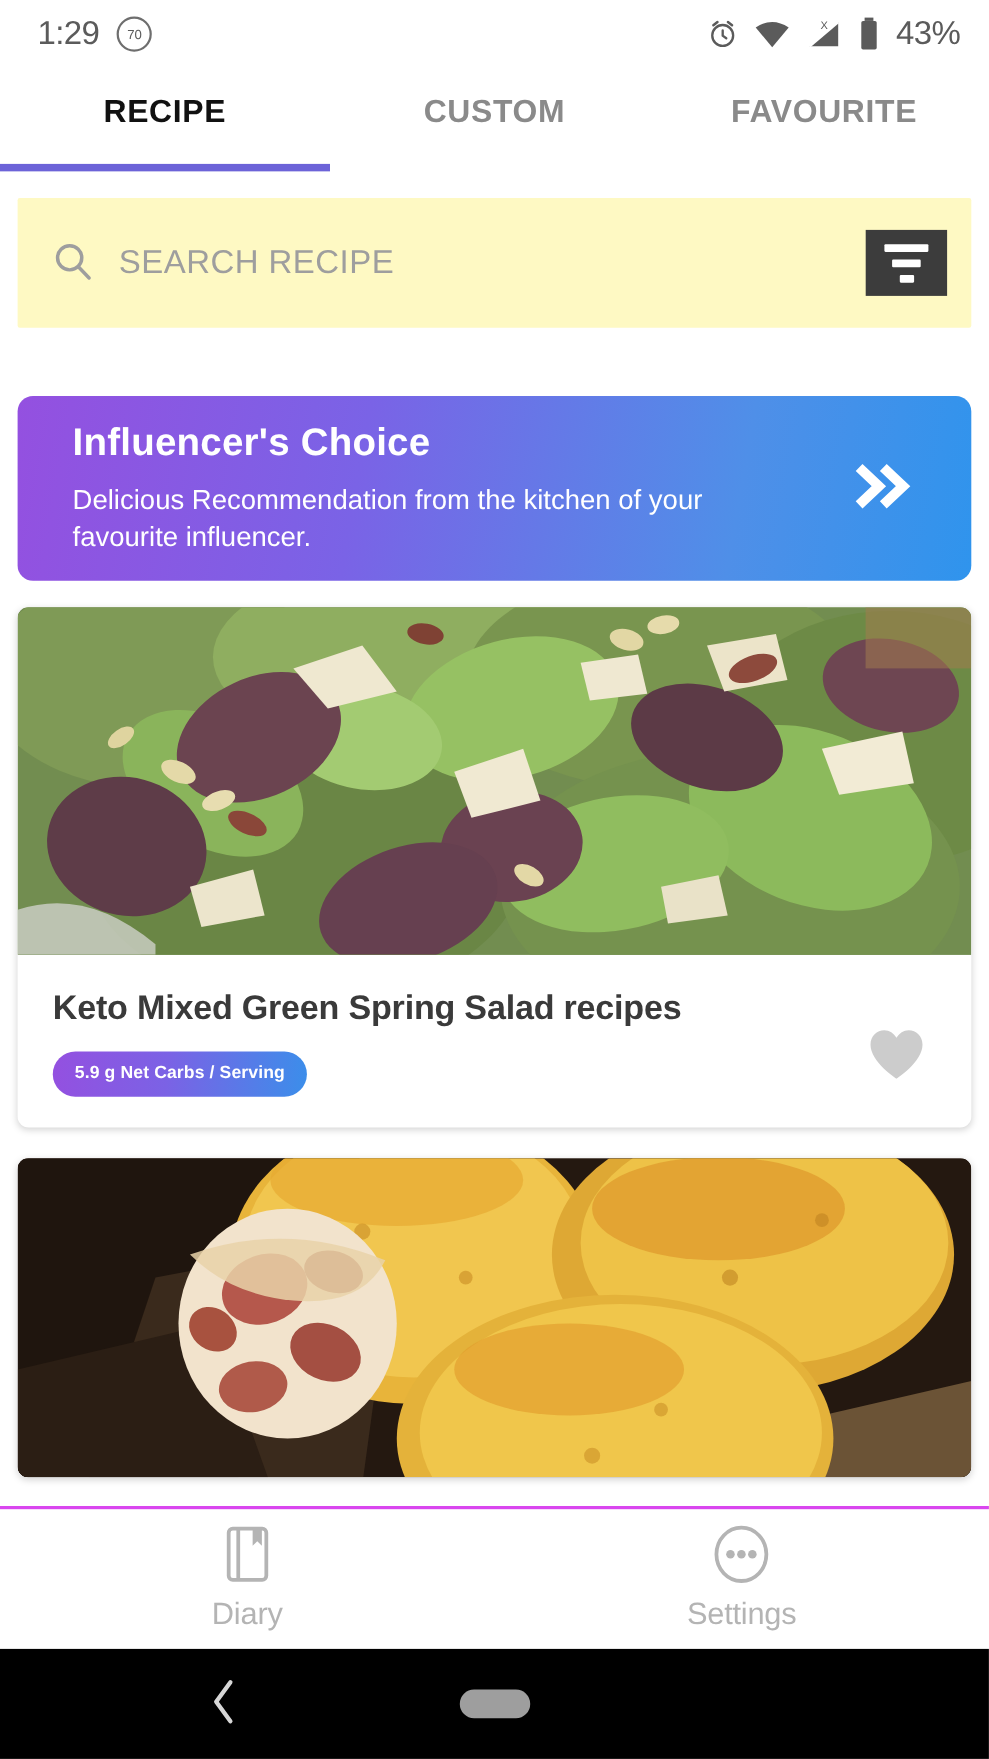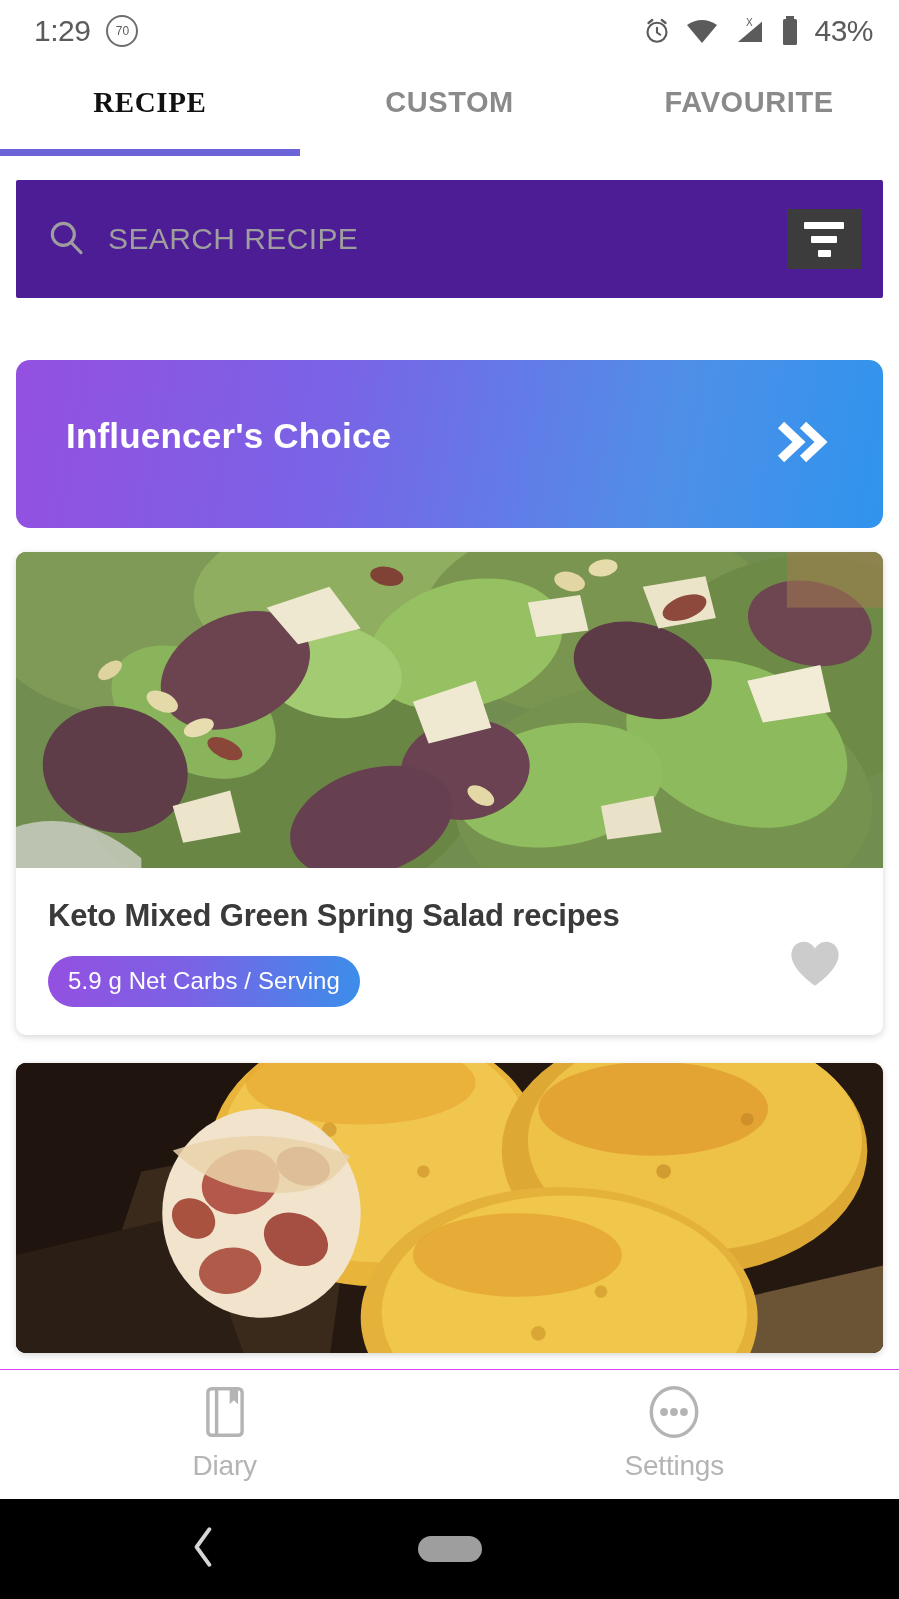--- a/index.html
+++ b/index.html
@@ -85,21 +85,21 @@
     justify-content: center;
     position: relative;
     font-size: 29px;
     letter-spacing: 0.6px;
     color: #8a8a8a;
     font-weight: bold;
     cursor: pointer;
     padding-bottom: 14px;
     box-sizing: border-box;
   }
-  .tab.active { color: #111111; font-family: Liberation Serif, serif; }
+  .tab.active { color: #111111; }
   .tab.active .tab-underline {
     position: absolute;
     left: 0;
     right: 0;
     bottom: 0;
     height: 7px;
     background: #6c63d8;
   }
 
   
@@ -107,21 +107,21 @@
     flex: 1 1 auto;
     overflow: hidden;
     background: #ffffff;
     position: relative;
   }
 
   
   .search-wrap {
     margin: 24px 16px 0 16px;
     height: 118px;
-    background: #4c1d95;
+    background: #fef9c3;
     display: flex;
     align-items: center;
     padding: 0 22px 0 30px;
     box-sizing: border-box;
     border-radius: 2px;
     justify-content: flex-end;
   }
   .search-icon { flex: 0 0 auto; margin-right: 20px; }
   .search-input {
     flex: 1 1 auto;
@@ -212,22 +212,22 @@
     font-size: 31px;
     font-weight: bold;
     color: #3a3a3a;
     letter-spacing: -0.2px;
     margin-bottom: 22px;
   }
   .carb-badge {
     display: inline-block;
     background: linear-gradient(95deg, #9450e0 0%, #7b62e5 45%, #3b8eea 100%);
     color: #ffffff;
-    font-size: 24px;
-    font-weight: normal;
+    font-size: 16px;
+    font-weight: bold;
     padding: 11px 20px 12px 20px;
     border-radius: 26px;
     letter-spacing: 0.1px;
   }
   .heart-btn {
     flex: 0 0 auto;
     align-self: center;
     margin-right: 8px;
     margin-top: 24px;
     cursor: pointer;
@@ -237,21 +237,21 @@
   }
 
   
   .photo-salad { background: #6f8b4e; }
   .photo-biscuit { background: #2a1c13; }
 
   
   .bottom-nav {
     flex: 0 0 130px;
     background: #ffffff;
-    border-top: 1px solid #d946ef;
+    border-top: 3px solid #d946ef;
     display: flex;
     align-items: center;
     justify-content: space-around;
     padding-bottom: 4px;
     box-sizing: border-box;
   }
   .nav-item {
     flex: 1;
     display: flex;
     flex-direction: column;
@@ -356,20 +356,21 @@
       <button class="filter-btn">
         <span class="filter-bar fb1"></span>
         <span class="filter-bar fb2"></span>
         <span class="filter-bar fb3"></span>
       </button>
     </div>
 
     <div class="banner">
       <div class="banner-text">
         <div class="banner-title">Influencer's Choice</div>
+        <div class="banner-sub">Delicious Recommendation from the kitchen of your favourite influencer.</div>
       </div>
       <span class="banner-arrow">
         <svg width="62" height="54" viewBox="0 0 62 54">
           <path d="M8 10 L26 27 L8 44" fill="none" stroke="#ffffff" stroke-width="9" stroke-linecap="butt" stroke-linejoin="miter"></path>
           <path d="M30 10 L48 27 L30 44" fill="none" stroke="#ffffff" stroke-width="9" stroke-linecap="butt" stroke-linejoin="miter"></path>
         </svg>
       </span>
     </div>
 
     <div class="cards">

